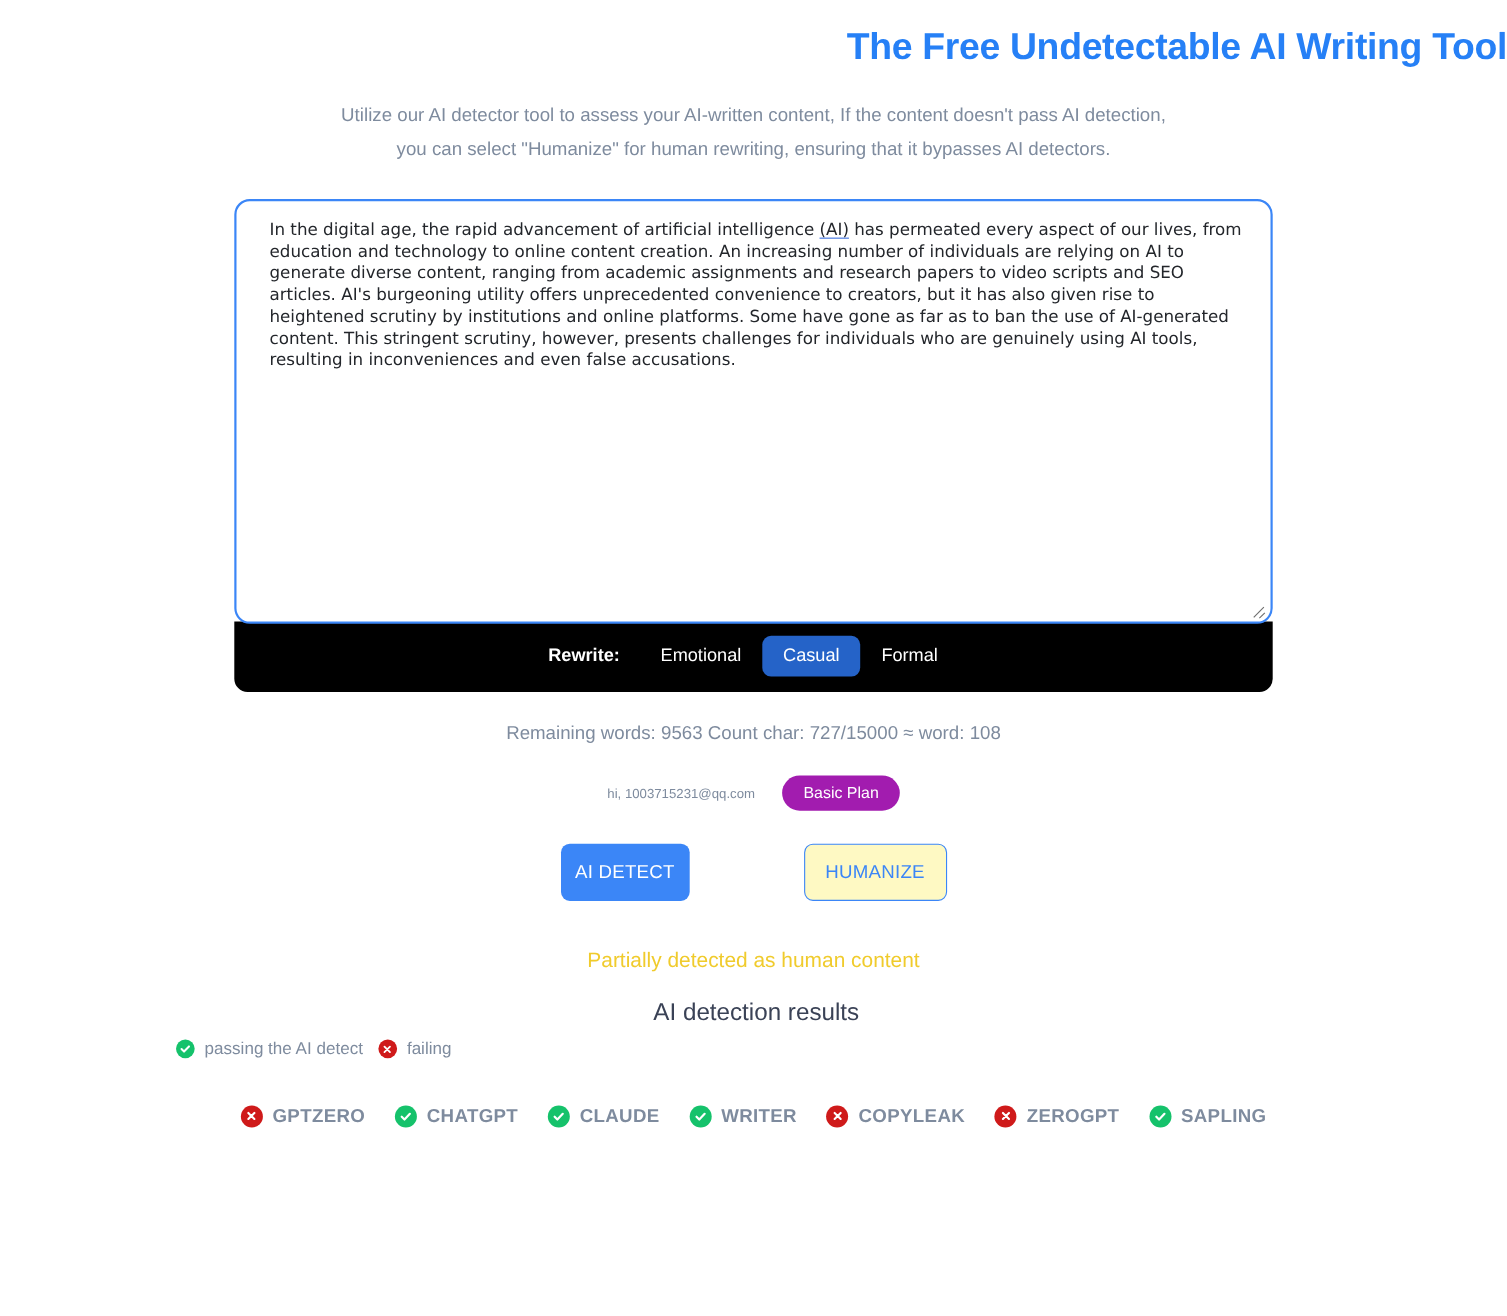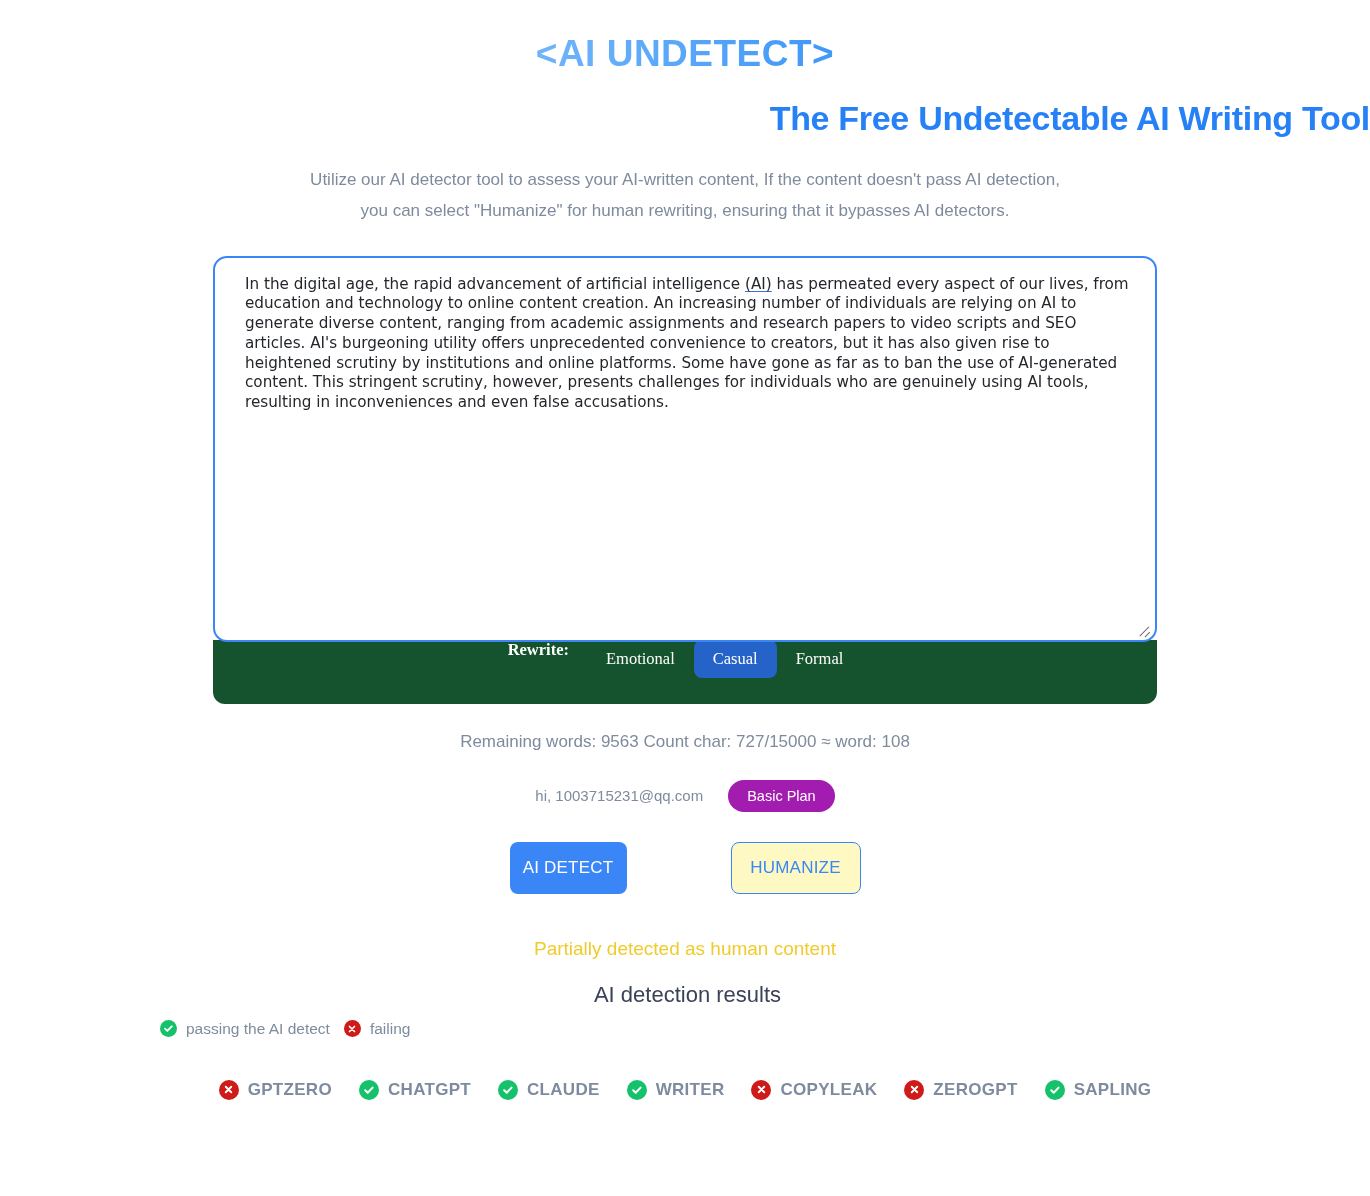--- a/index.html
+++ b/index.html
@@ -110,29 +110,28 @@
   }
   .resize-handle::after {
     width: 7px;
     right: 0px;
     bottom: 1px;
     transform: rotate(-45deg);
   }
 
   
   .rewrite-bar {
-    background: #14532d;
+    background: #000000;
     border-radius: 0 0 12px 12px;
     height: 64px;
     display: flex;
-    align-items: flex-start;
+    align-items: center;
     justify-content: center;
     gap: 0;
     margin-top: -2px;
-    font-family: Liberation Serif, serif;
   }
   .rewrite-label {
     color: #ffffff;
     font-weight: bold;
     font-size: 16.5px;
     margin-right: 18px;
   }
   .rewrite-opt {
     color: #ffffff;
     font-size: 16.5px;
@@ -153,21 +152,21 @@
     margin-top: 28px;
   }
   .account-row {
     display: flex;
     align-items: center;
     justify-content: center;
     gap: 25px;
     margin-top: 28px;
   }
   .account-email {
-    font-size: 15px;
+    font-size: 12px;
     color: #7e8b9e;
   }
   .plan-badge {
     background: #a21caf;
     color: #ffffff;
     font-size: 14.5px;
     padding: 8px 19px;
     border-radius: 18px;
     cursor: pointer;
     white-space: nowrap;
@@ -273,21 +272,20 @@
   .detector .icon-circle {
     width: 20px;
     height: 20px;
   }
 </style>
 </head>
 <body>
 
 <div class="page">
 
-  <div class="logo">&lt;AI UNDETECT&gt;</div>
 
   <h1 class="headline">The Free Undetectable AI Writing Tool</h1>
 
   <p class="subtitle">Utilize our AI detector tool to assess your AI-written content, If the content doesn't pass AI detection, you can select "Humanize" for human rewriting, ensuring that it bypasses AI detectors.</p>
 
   <div class="editor-wrap">
 
     <div class="editor-box">
       <p class="editor-text"><span>In the digital age, the rapid advancement of artificial intelligence </span><span class="spell">(AI)</span><span> has permeated every aspect of our lives, from education and technology to online content creation. An increasing number of individuals are relying on AI to generate diverse content, ranging from academic assignments and research papers to video scripts and SEO articles. AI's burgeoning utility offers unprecedented convenience to creators, but it has also given rise to heightened scrutiny by institutions and online platforms. Some have gone as far as to ban the use of AI-generated content. This stringent scrutiny, however, presents challenges for individuals who are genuinely using AI tools, resulting in inconveniences and even false accusations.</span></p>
       <div class="resize-handle"></div>

